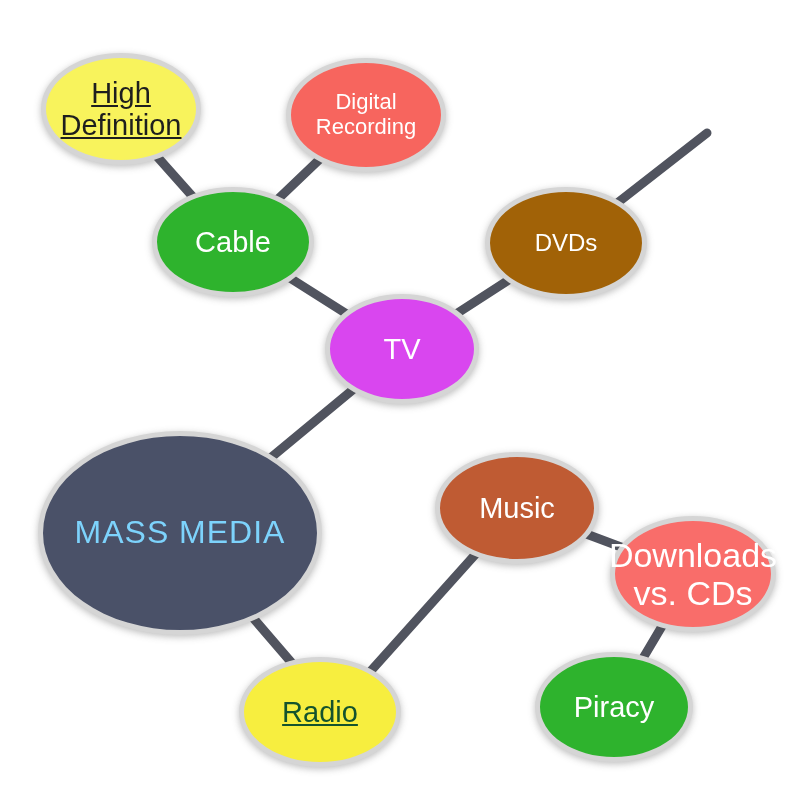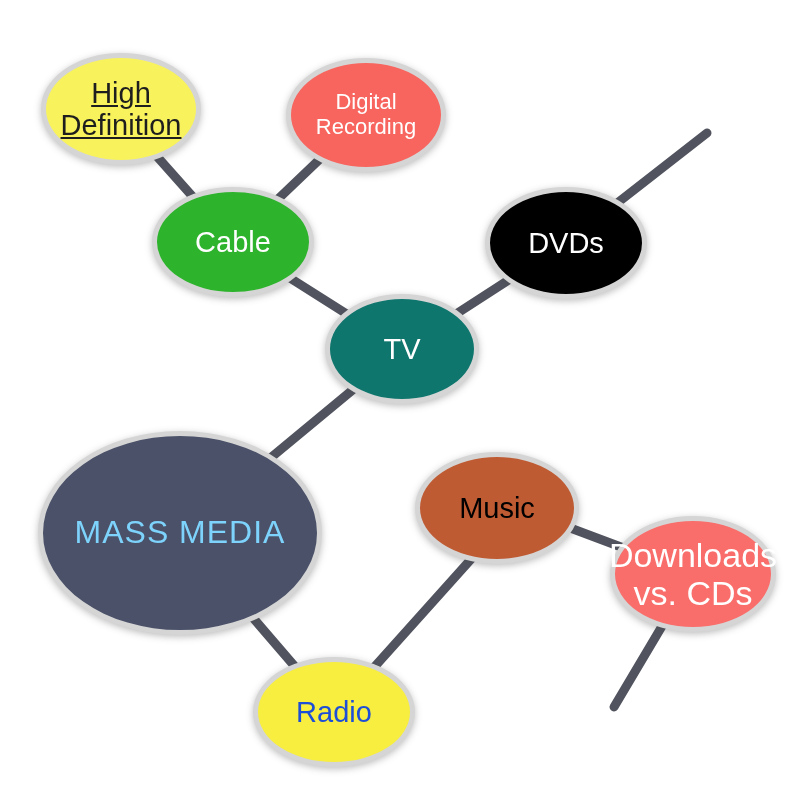--- a/index.html
+++ b/index.html
@@ -49,24 +49,25 @@
       <line x1="402" y1="349" x2="566" y2="243" stroke="#51545f" stroke-width="9" stroke-linecap="round"></line>
       <line x1="233" y1="242" x2="121" y2="116" stroke="#51545f" stroke-width="9" stroke-linecap="round"></line>
       <line x1="233" y1="242" x2="366" y2="115" stroke="#51545f" stroke-width="9" stroke-linecap="round"></line>
       <line x1="566" y1="243" x2="707" y2="133" stroke="#51545f" stroke-width="9" stroke-linecap="round"></line>
       <line x1="334" y1="712" x2="517" y2="508" stroke="#51545f" stroke-width="9" stroke-linecap="round"></line>
       <line x1="517" y1="508" x2="693" y2="574" stroke="#51545f" stroke-width="9" stroke-linecap="round"></line>
       <line x1="693" y1="574" x2="614" y2="707" stroke="#51545f" stroke-width="9" stroke-linecap="round"></line>
     </svg>
 
 <div class="node" style="left: 38px; top: 431px; width: 284px; height: 204px; background: rgb(74, 81, 104); color: #7dd3fc; font-size: 32px; letter-spacing: 1px; border-color: rgb(213, 213, 213); border-width: 5px;">MASS MEDIA</div>
-    <div class="node" style="left: 325px; top: 294px; width: 154px; height: 110px; background: #0f766e; color: rgb(255, 255, 255); font-size: 29px; letter-spacing: 0px; border-color: rgb(213, 213, 213); border-width: 5px;">TV</div>
+    <div class="node" style="left: 325px; top: 294px; width: 154px; height: 110px; background: #d946ef; color: rgb(255, 255, 255); font-size: 29px; letter-spacing: 0px; border-color: rgb(213, 213, 213); border-width: 5px;">TV</div>
     <div class="node" style="left: 152px; top: 187px; width: 162px; height: 110px; background: rgb(46, 179, 45); color: rgb(255, 255, 255); font-size: 29px; letter-spacing: 0px; border-color: rgb(213, 213, 213); border-width: 5px;">Cable</div>
     <div class="node" style="left: 41px; top: 53px; width: 160px; height: 112px; background: rgb(248, 243, 92); color: rgb(30, 30, 30); font-size: 29px; letter-spacing: 0px; border-color: rgb(213, 213, 213); border-width: 5px; text-decoration: underline;">High
 Definition</div>
     <div class="node" style="left: 286px; top: 58px; width: 160px; height: 114px; background: rgb(247, 101, 94); color: rgb(255, 255, 255); font-size: 22px; letter-spacing: 0px; border-color: rgb(213, 213, 213); border-width: 5px;">Digital
 Recording</div>
-    <div class="node" style="left: 485px; top: 187px; width: 162px; height: 112px; background: #000000; color: rgb(255, 255, 255); font-size: 29px; letter-spacing: 0px; border-color: rgb(213, 213, 213); border-width: 5px;">DVDs</div>
-    <div class="node" style="left: 253px; top: 657px; width: 162px; height: 110px; background: rgb(247, 238, 63); color: #1d4ed8; font-size: 29px; letter-spacing: 0px; border-color: rgb(213, 213, 213); border-width: 5px;">Radio</div>
-    <div class="node" style="left: 415px; top: 452px; width: 164px; height: 112px; background: rgb(191, 91, 51); color: #000000; font-size: 29px; letter-spacing: 0px; border-color: rgb(213, 213, 213); border-width: 5px;">Music</div>
+    <div class="node" style="left: 485px; top: 187px; width: 162px; height: 112px; background: #a16207; color: rgb(255, 255, 255); font-size: 24px; letter-spacing: 0px; border-color: rgb(213, 213, 213); border-width: 5px;">DVDs</div>
+    <div class="node" style="left: 239px; top: 657px; width: 162px; height: 110px; background: rgb(247, 238, 63); color: #14532d; font-size: 29px; letter-spacing: 0px; border-color: rgb(213, 213, 213); border-width: 5px; text-decoration: underline;">Radio</div>
+    <div class="node" style="left: 435px; top: 452px; width: 164px; height: 112px; background: rgb(191, 91, 51); color: #ffffff; font-size: 29px; letter-spacing: 0px; border-color: rgb(213, 213, 213); border-width: 5px;">Music</div>
     <div class="node" style="left: 610px; top: 516px; width: 166px; height: 116px; background: rgb(249, 109, 106); color: rgb(255, 255, 255); font-size: 34px; letter-spacing: 0px; border-color: rgb(213, 213, 213); border-width: 5px;">Downloads
 vs. CDs</div>
+    <div class="node" style="left: 535px; top: 652px; width: 158px; height: 110px; background: rgb(46, 179, 45); color: rgb(255, 255, 255); font-size: 29px; letter-spacing: 0px; border-color: rgb(213, 213, 213); border-width: 5px;">Piracy</div>
   </div>
 
 </body></html>

